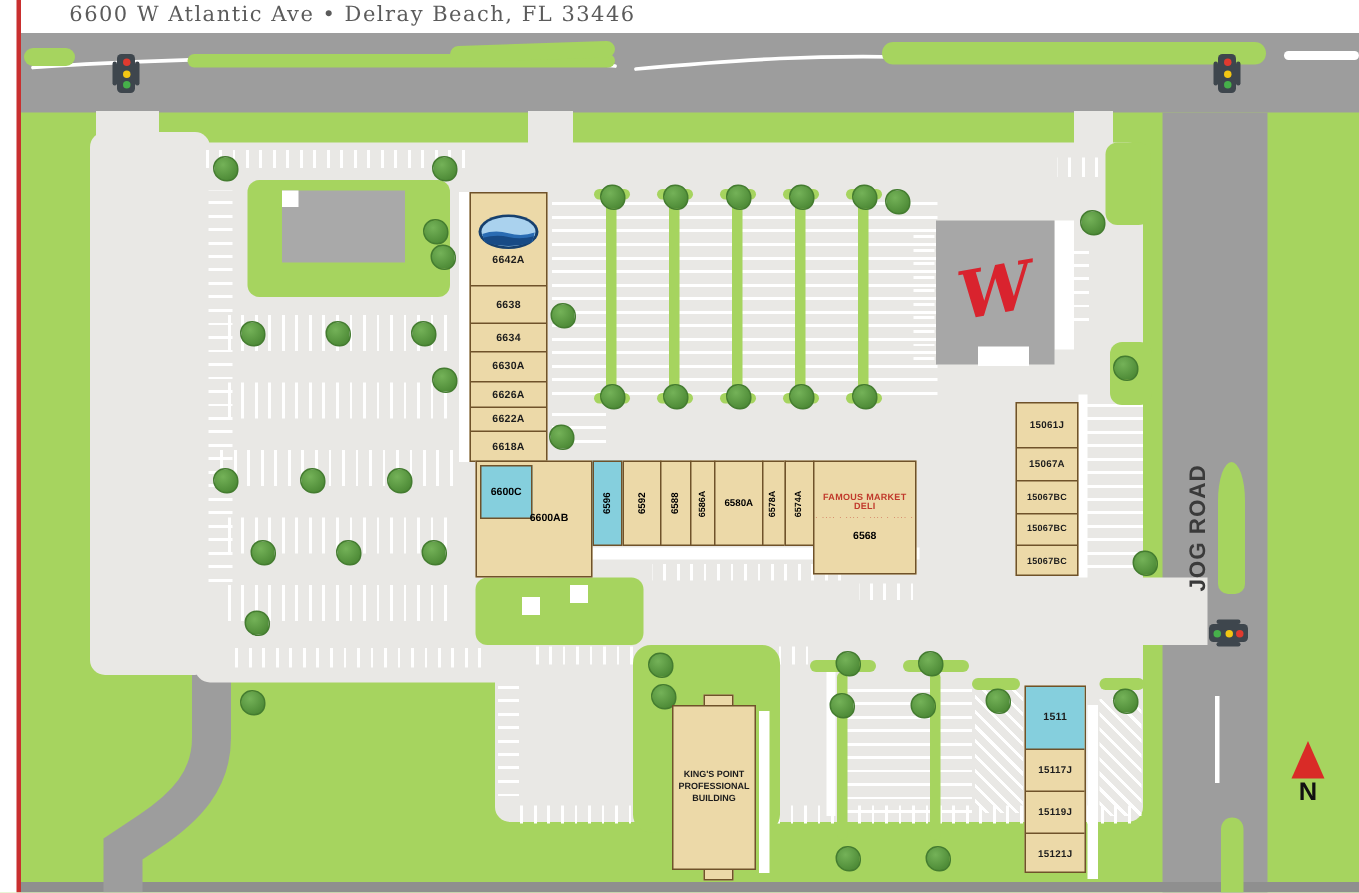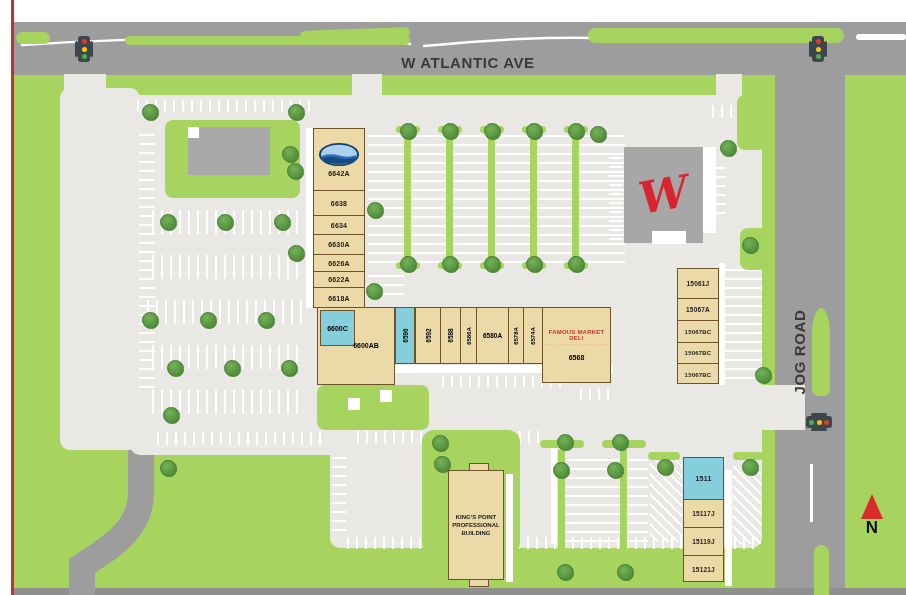--- a/index.html
+++ b/index.html
@@ -278,21 +278,20 @@
         <span style="font-size:6.5px;">15117J</span>
       </div>
     <div class="unit" style="height:28px;">
         <span style="font-size:6.5px;">15119J</span>
       </div>
     <div class="unit" style="height:26px;">
         <span style="font-size:6.5px;">15121J</span>
       </div>
   </div>
 
-  <div class="roadlabel" style="left:390px;top:54px;width:156px;height:16px;text-align:center;font-size:15px;">W ATLANTIC AVE</div>
   <div class="roadlabel" style="left:746px;top:344px;width:105px;height:16px;text-align:center;font-size:15px;transform:rotate(-90deg);">JOG ROAD</div>
   <div class="tl tl-v" style="left:78px;top:36px;">
     <i class="dot" style="background:#e03a2f"></i>
       <i class="dot" style="background:#f3c613"></i>
       <i class="dot" style="background:#46b04a"></i>
   </div>
   <div class="tl tl-v" style="left:812px;top:36px;">
     <i class="dot" style="background:#e03a2f"></i>
       <i class="dot" style="background:#f3c613"></i>
       <i class="dot" style="background:#46b04a"></i>
@@ -300,15 +299,16 @@
   <div class="tl tl-h" style="left:806px;top:416px;">
     <i class="dot" style="background:#46b04a"></i>
       <i class="dot" style="background:#f3c613"></i>
       <i class="dot" style="background:#e03a2f"></i>
   </div>
 
   <div style="position:absolute;left:861px;top:494px;width:0;height:0;border-left:11px solid transparent;border-right:11px solid transparent;border-bottom:25px solid #d92b27;"></div>
   <div style="position:absolute;left:861px;top:518px;width:22px;text-align:center;font-weight:bold;font-size:17px;color:#111;">N</div>
 
   <div class="abs" style="left:0;top:0;width:906px;height:22px;background:#ffffff;"></div>
+  <div class="abs" style="left:20px;top:2px;width:430px;height:18px;text-align:center;font-family:'DejaVu Serif',serif;font-size:14px;letter-spacing:1px;color:#5b5b5b;">6600 W Atlantic Ave • Delray Beach, FL 33446</div>
   <div class="abs" style="left:11px;top:0;width:3px;height:595px;background:#c92f2f;"></div>
 
 </div>
 
 </body></html>

